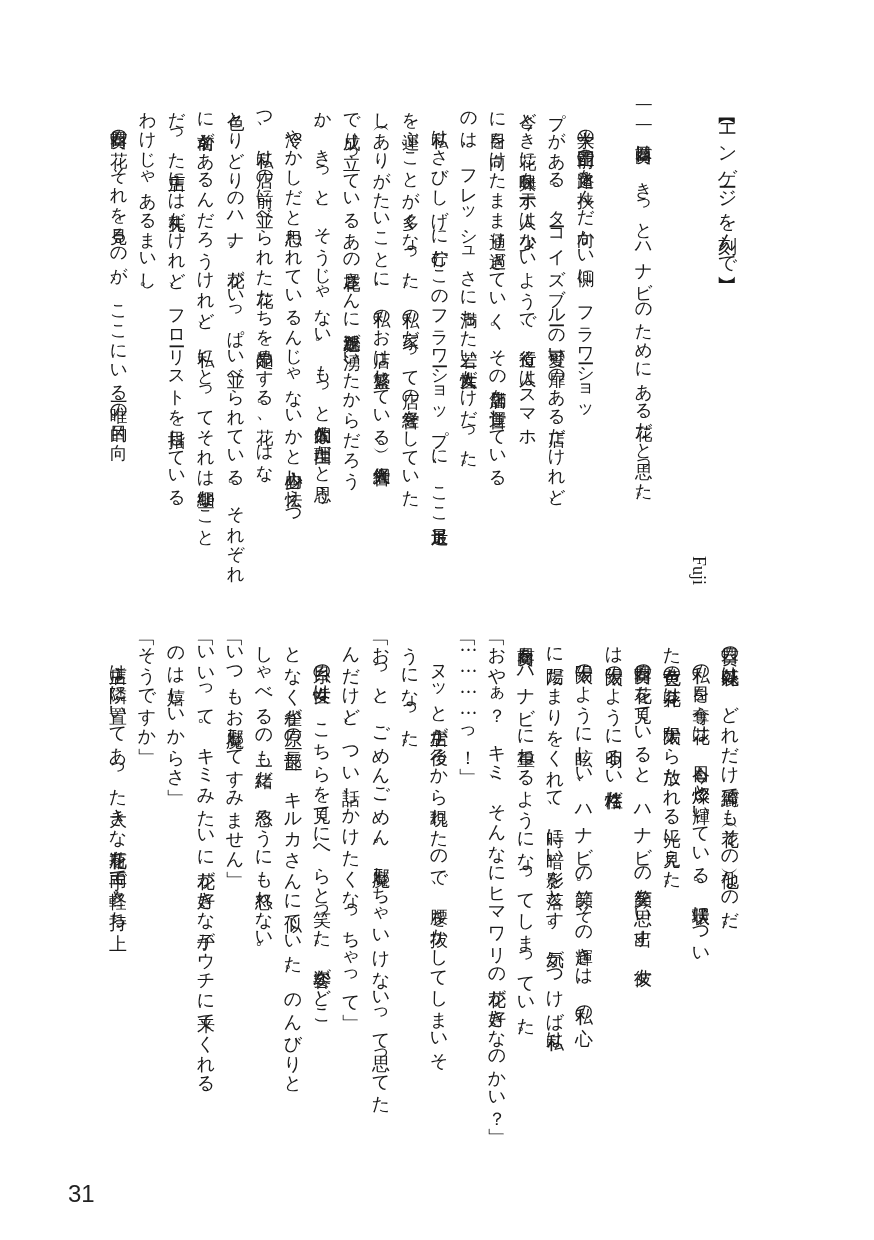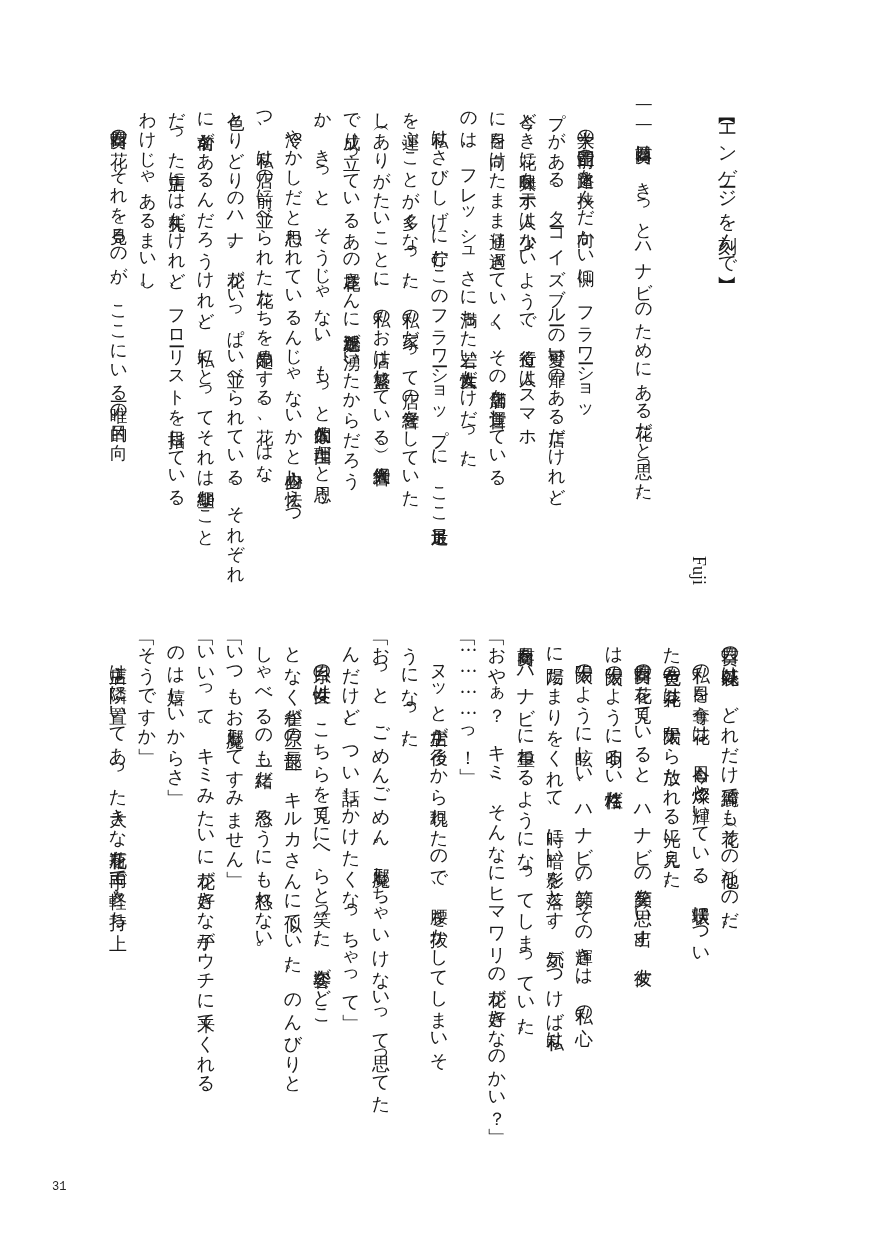--- a/index.html
+++ b/index.html
@@ -19,22 +19,22 @@
   .col.top { top: 100px; }
   .col.bottom { top: 634px; font-size: 18px; }
   .title { font-size: 19px; top: 112px; }
   .epi { top: 93px; }
   .author {
     position: absolute; left: 690px; top: 556px;
     writing-mode: vertical-rl; text-orientation: mixed;
     font-family: "Liberation Serif", serif; font-size: 18px; line-height: 1;
   }
   .pagenum {
-    position: absolute; left: 52px; top: 1180px;
-    font-family: Liberation Mono, monospace; font-size: 12px; color: #222;
+    position: absolute; left: 68px; top: 1180px;
+    font-family: Liberation Sans, sans-serif; font-size: 24px; color: #222;
   }
 </style>
 </head>
 <body>
 
 <div class="page">
 
   <div class="col title" style="left:728px;">【エンゲージを刻んで】</div>
   <div class="author">Fuji</div>
   <div class="col epi" style="left:643px;">——向日葵は、きっとハナビのためにある花だと思った。</div>

